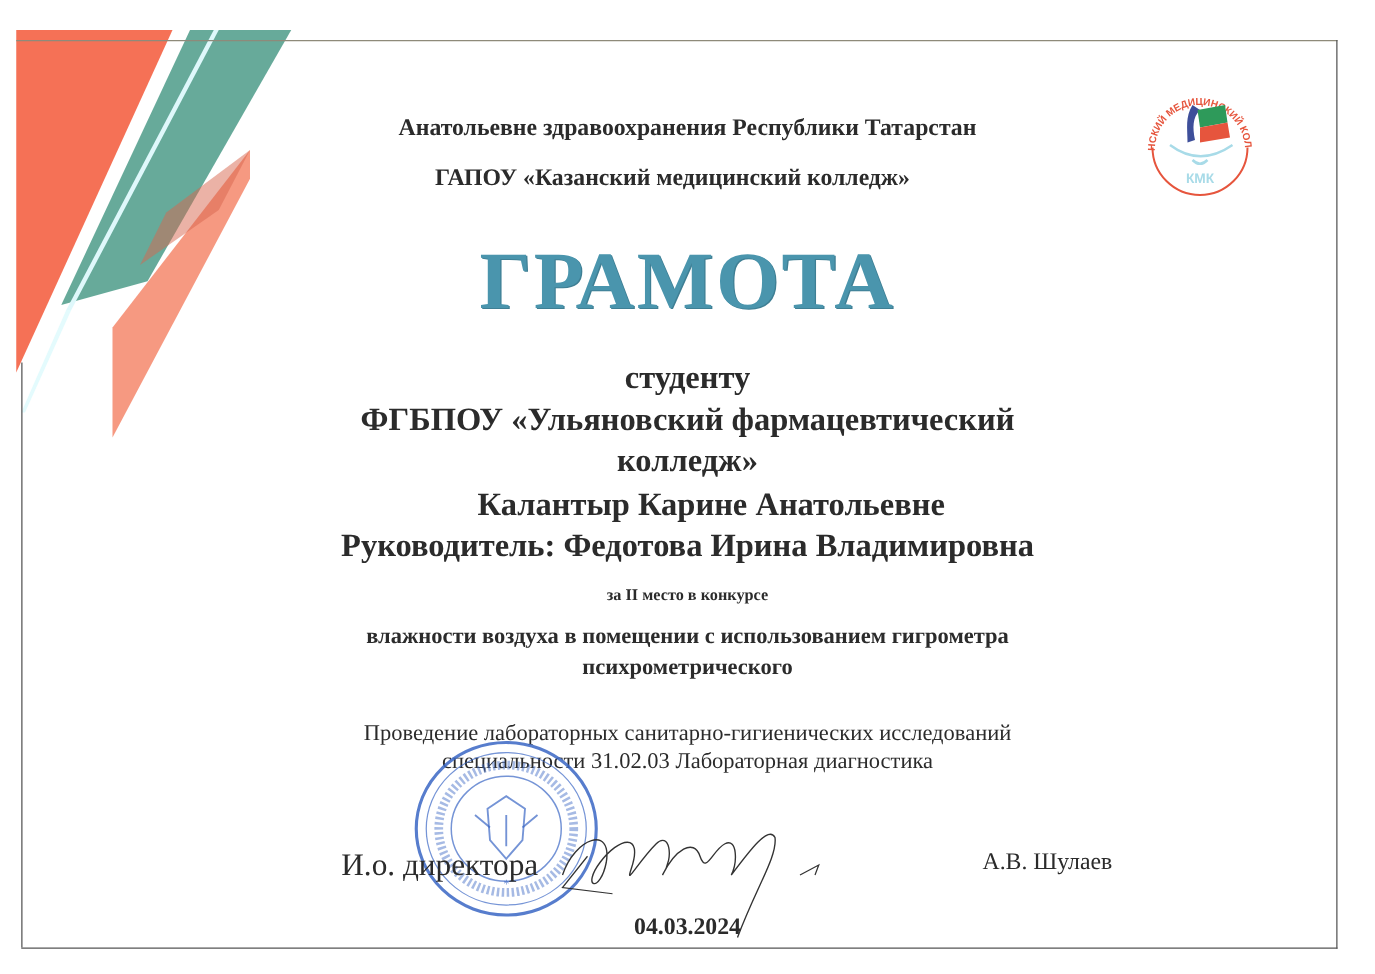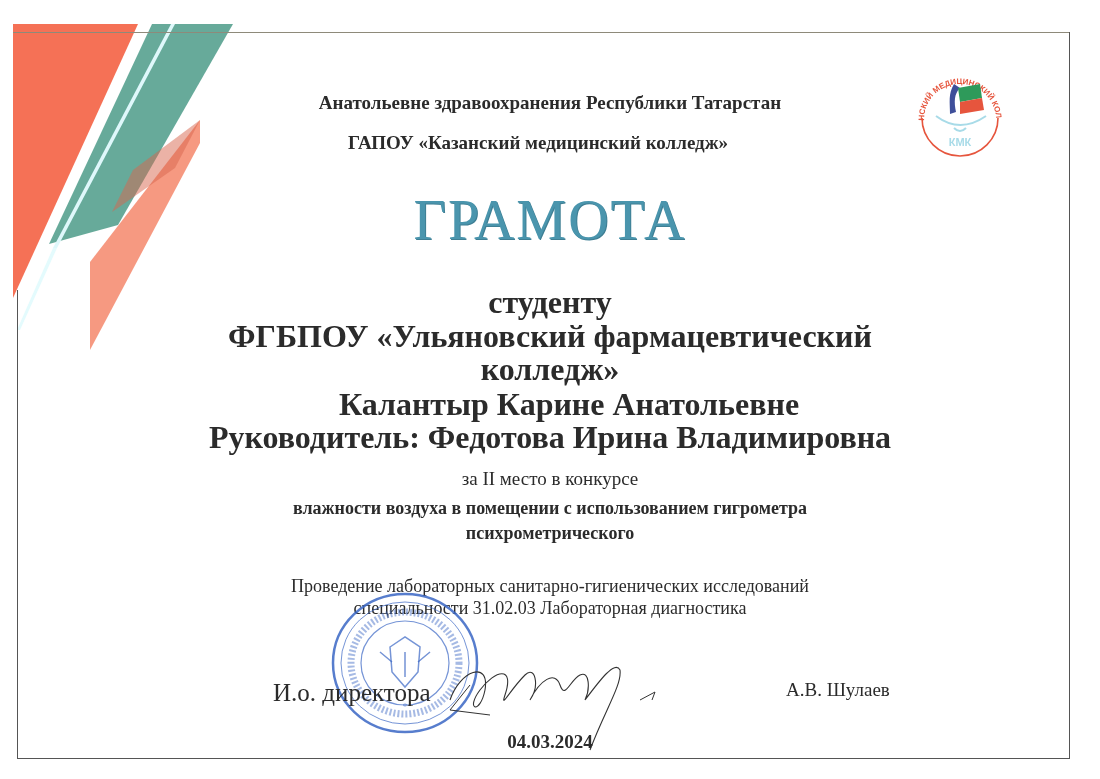--- a/index.html
+++ b/index.html
@@ -9,29 +9,29 @@
   .frame-top { position:absolute; left:13px; top:32px; width:1057px; height:1px; background:#8e8a7a; }
   .frame-left { position:absolute; left:17px; top:290px; width:1px; height:468px; background:#555; }
   .frame-right { position:absolute; left:1069px; top:32px; width:1px; height:727px; background:#555; }
   .frame-bottom { position:absolute; left:17px; top:758px; width:1053px; height:1px; background:#555; }
 
   .logo { position:absolute; left:914px; top:58px; width:92px; height:110px; }
 
   .center { position:absolute; left:0; width:1100px; text-align:center; }
   .ministry { top:92px; font-size:19px; font-weight:bold; }
   .college { top:132px; font-size:19px; font-weight:bold; left:-12px; }
-  .title { top:188px; font-size:56px; font-weight:normal; color:#4a95ad; letter-spacing:2px;
+  .title { top:188px; font-size:65px; font-weight:bold; color:#4a95ad; letter-spacing:2px;
            text-shadow:1px 1px 0 #3f7f94; }
-  .recipient { font-size:32px; font-weight:bold; line-height:32px; }
+  .recipient { font-size:26px; font-weight:bold; line-height:32px; }
   .r1 { top:286px; }
   .r2 { top:320px; }
   .r3 { top:353px; }
   .r4 { top:388px;padding-left:19px; }
   .r5 { top:421px; }
-  .place { top:468px; font-size:19px; font-weight:normal; }
+  .place { top:468px; font-size:13px; font-weight:bold; }
   .nom { top:496px; font-size:18px; line-height:25px; width:840px; left:130px; }
   .nom .lbl { font-weight:normal; }
   .nom .val { font-weight:bold; }
   .contest { top:575px; font-size:18px; line-height:22px; }
   .sign-left { position:absolute; left:229px; top:679px; font-size:25px;margin-left:44px; }
   .sign-right { position:absolute; left:762px; top:679px; font-size:19px;margin-left:24px; }
   .date { top:731px; font-size:19px;font-weight:bold; }
 
   .stamp { position:absolute; left:330px; top:592px; width:150px; height:143px; }
   .signature { position:absolute; left:430px; top:640px; width:270px; height:120px; }

